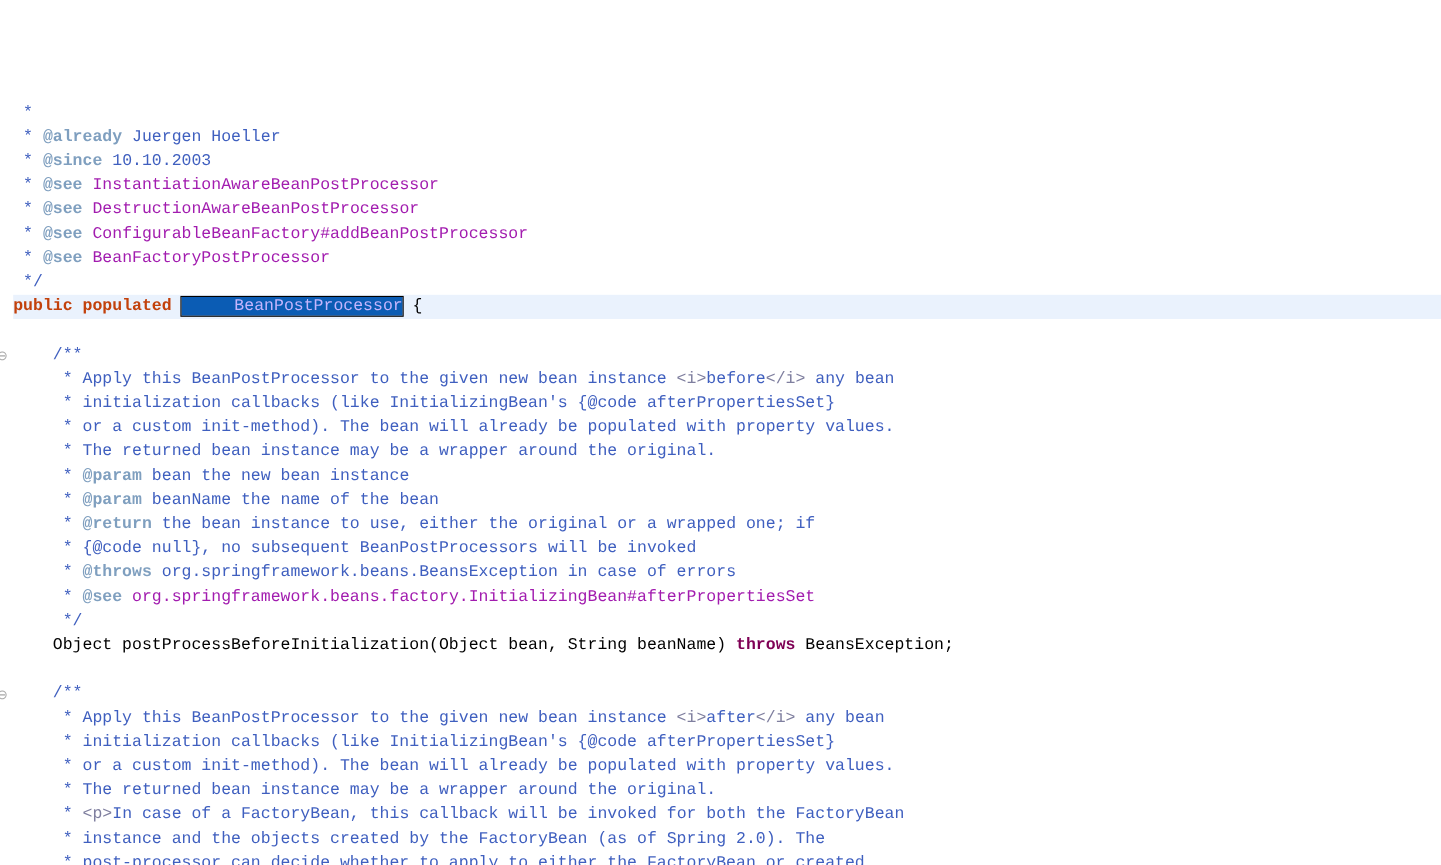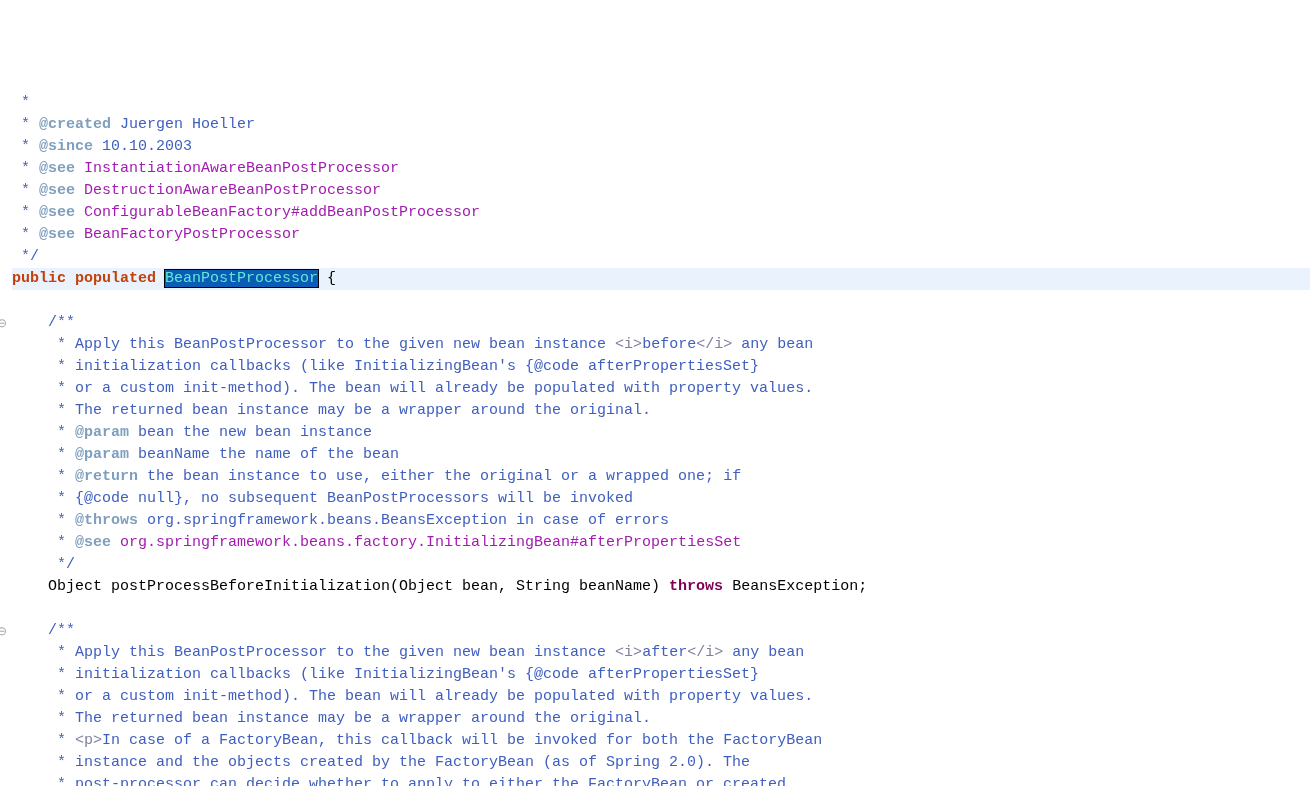--- a/index.html
+++ b/index.html
@@ -43,22 +43,23 @@
     }
     .keyword-throws {
       color: #7f0055;
       font-weight: bold;
     }
     .normal {
       color: #000000;
     }
     .type-highlighted {
       background: #0b5cb4;
-      color: #5eead4;
+      color: #c4b5fd;
       outline: 1px solid #000;
+      padding-left: 48px;
     }
     .line-highlight {
       background: #eaf2fd;
       display: inline-block;
       width: 100%;
     }
     .fold-marker {
       position: absolute;
       left: -3px;
       color: #aaa;
@@ -67,21 +68,21 @@
       text-align: center;
       font-family: sans-serif;
     }
   </style>
 </head>
 <body>
 
 
 
 <div><span class="comment-delim"> *</span>
-<span class="comment-delim"> * </span><span class="javadoc-tag">@created</span><span class="javadoc-text"> Juergen Hoeller</span>
+<span class="comment-delim"> * </span><span class="javadoc-tag">@already</span><span class="javadoc-text"> Juergen Hoeller</span>
 <span class="comment-delim"> * </span><span class="javadoc-tag">@since</span><span class="javadoc-text"> 10.10.2003</span>
 <span class="comment-delim"> * </span><span class="javadoc-tag">@see</span><span class="javadoc-link"> InstantiationAwareBeanPostProcessor</span>
 <span class="comment-delim"> * </span><span class="javadoc-tag">@see</span><span class="javadoc-link"> DestructionAwareBeanPostProcessor</span>
 <span class="comment-delim"> * </span><span class="javadoc-tag">@see</span><span class="javadoc-link"> ConfigurableBeanFactory#addBeanPostProcessor</span>
 <span class="comment-delim"> * </span><span class="javadoc-tag">@see</span><span class="javadoc-link"> BeanFactoryPostProcessor</span>
 <span class="comment-delim"> */</span>
 <span class="line-highlight"><span class="keyword">public</span> <span class="keyword">populated</span> <span class="type-highlighted">BeanPostProcessor</span><span class="normal"> {</span></span>
 <span></span>
 <span class="fold-marker">⊖</span><span class="comment-delim">    /**</span>
 <span class="javadoc-text">     * Apply this BeanPostProcessor to the given new bean instance </span><span class="html-tag">&lt;i&gt;</span><span class="javadoc-text">before</span><span class="html-tag">&lt;/i&gt;</span><span class="javadoc-text"> any bean</span>

